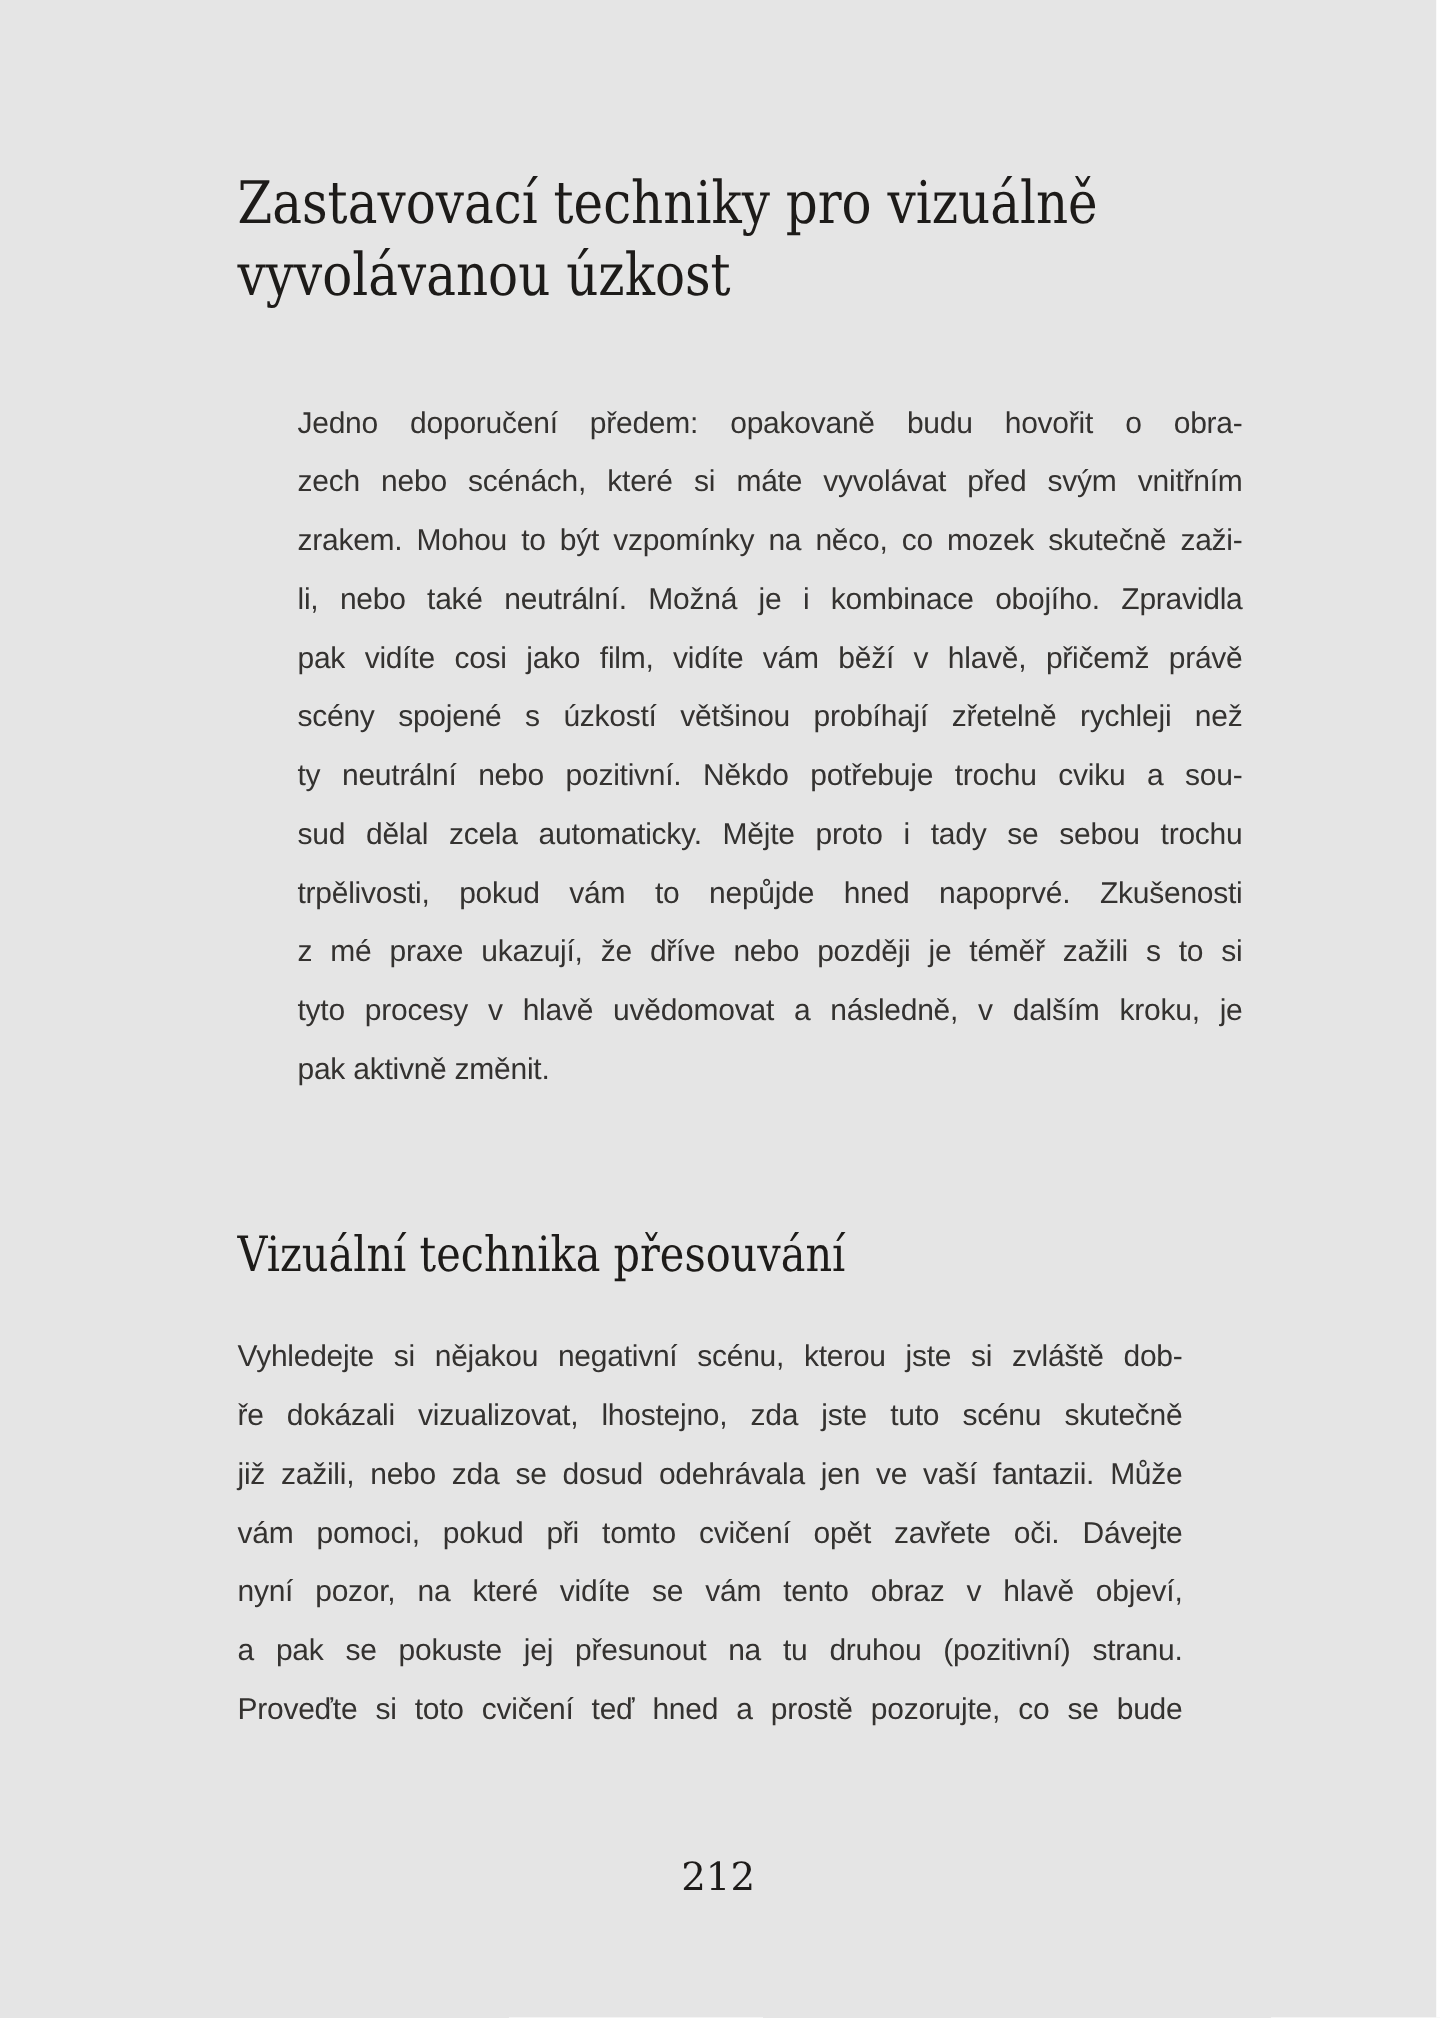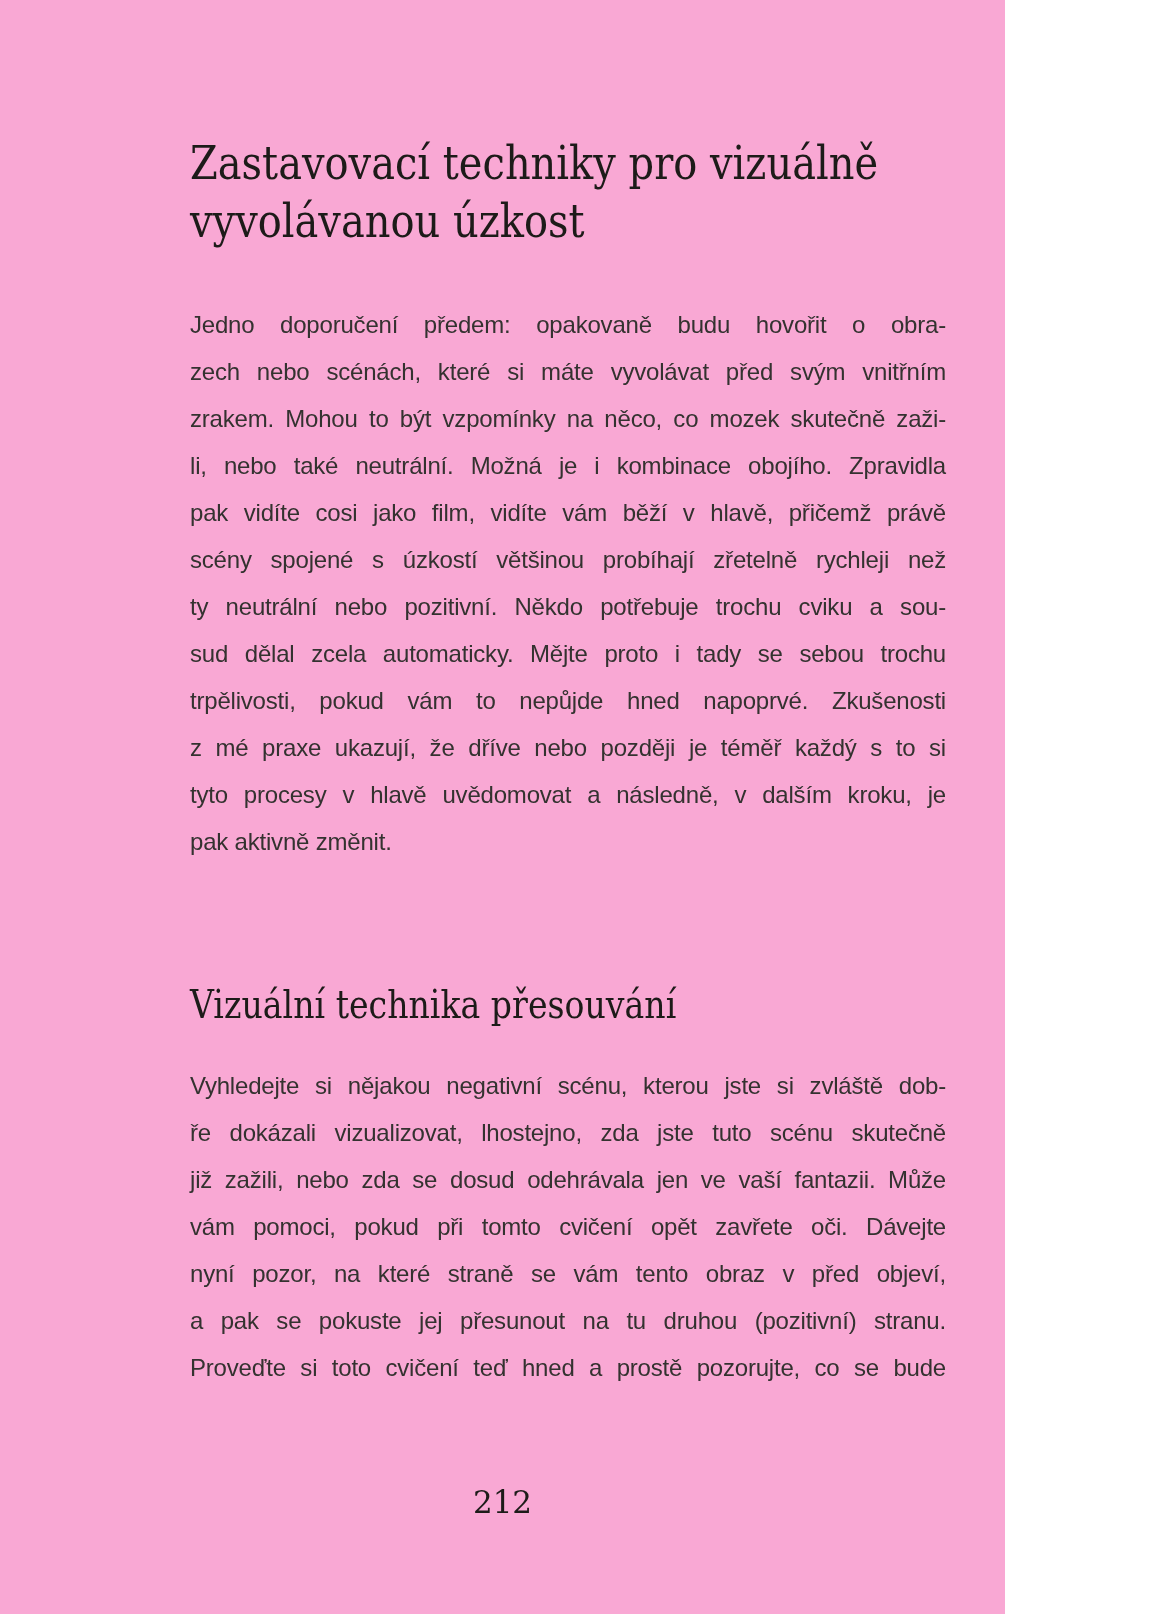--- a/index.html
+++ b/index.html
@@ -3,26 +3,25 @@
 <meta charset="utf-8">
 <title>Book page</title>
 <style>
   html, body {
     margin: 0;
     padding: 0;
     background: #ffffff;
   }
   .page {
     position: relative;
-    width: 972px;
+    width: 1149px;
     height: 1614px;
-    background: #f9a8d4;
+    background: #e5e5e5;
     overflow: hidden;
     font-family: "Liberation Sans", sans-serif;
-    padding-left: 33px;
   }
   
   .heading {
     position: absolute;
     left: 190px;
     top: 134px;
     margin: 0;
     font-family: "DejaVu Serif", serif;
     font-weight: 400;
     font-size: 47px;
@@ -52,21 +51,21 @@
   .para {
     position: absolute;
     left: 190px;
     width: 756px;
     font-family: "Liberation Sans", sans-serif;
     font-size: 24px;
     line-height: 47px;
     letter-spacing: -0.2px;
     color: #343230;
   }
-  .para1 { top: 301px; }
+  .para1 { top: 315px; margin-left: 48px; }
   .para2 { top: 1062px; }
   .line {
     text-align: justify;
     text-align-last: justify;
   }
   .line.last {
     text-align: right;
     text-align-last: left;
   }
   .page-number {
@@ -94,32 +93,32 @@
   <div class="para para1">
       <div class="line">Jedno doporučení předem: opakovaně budu hovořit o obra-</div>
       <div class="line">zech nebo scénách, které si máte vyvolávat před svým vnitřním</div>
       <div class="line">zrakem. Mohou to být vzpomínky na něco, co mozek skutečně zaži-</div>
       <div class="line">li, nebo také neutrální. Možná je i kombinace obojího. Zpravidla</div>
       <div class="line">pak vidíte cosi jako film, vidíte vám běží v hlavě, přičemž právě</div>
       <div class="line">scény spojené s úzkostí většinou probíhají zřetelně rychleji než</div>
       <div class="line">ty neutrální nebo pozitivní. Někdo potřebuje trochu cviku a sou-</div>
       <div class="line">sud dělal zcela automaticky. Mějte proto i tady se sebou trochu</div>
       <div class="line">trpělivosti, pokud vám to nepůjde hned napoprvé. Zkušenosti</div>
-      <div class="line">z mé praxe ukazují, že dříve nebo později je téměř každý s to si</div>
+      <div class="line">z mé praxe ukazují, že dříve nebo později je téměř zažili s to si</div>
       <div class="line">tyto procesy v hlavě uvědomovat a následně, v dalším kroku, je</div>
       <div class="line last">pak aktivně změnit.</div>
     </div>
 
   <h2 class="subheading">Vizuální technika přesouvání</h2>
 
   <div class="para para2">
       <div class="line">Vyhledejte si nějakou negativní scénu, kterou jste si zvláště dob-</div>
       <div class="line">ře dokázali vizualizovat, lhostejno, zda jste tuto scénu skutečně</div>
       <div class="line">již zažili, nebo zda se dosud odehrávala jen ve vaší fantazii. Může</div>
       <div class="line">vám pomoci, pokud při tomto cvičení opět zavřete oči. Dávejte</div>
-      <div class="line">nyní pozor, na které straně se vám tento obraz v před objeví,</div>
+      <div class="line">nyní pozor, na které vidíte se vám tento obraz v hlavě objeví,</div>
       <div class="line">a pak se pokuste jej přesunout na tu druhou (pozitivní) stranu.</div>
       <div class="line">Proveďte si toto cvičení teď hned a prostě pozorujte, co se bude</div>
     </div>
 
   <div class="page-number">212</div>
 
 </div>
 
 </body></html>

